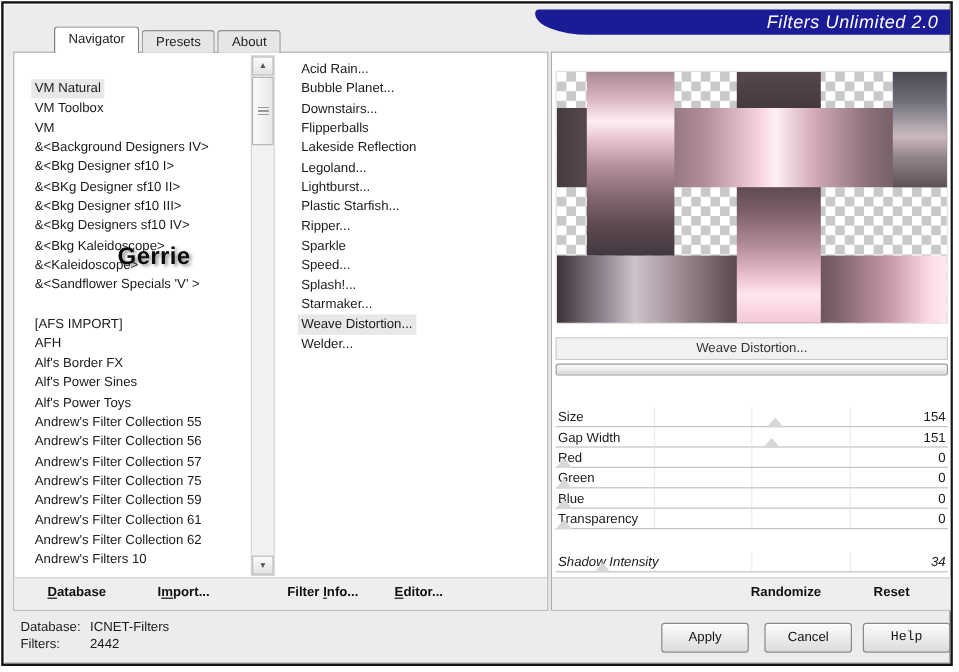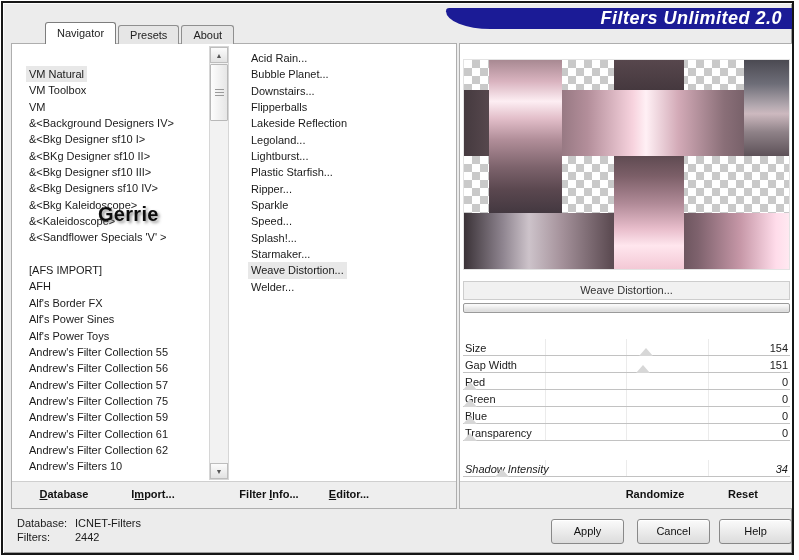--- a/index.html
+++ b/index.html
@@ -4,21 +4,21 @@
 <style>
   * { margin:0; padding:0; box-sizing:border-box; }
   body { margin:0; background:#fff; font-family:"Liberation Sans", sans-serif; font-size:11px; color:#1a1a1a; }
   .window { position:relative; width:793px; height:554px; margin:1px; border:2px solid #161616;
             background:#ececec; box-shadow: inset 1px 1px 0 #fbfbfb, inset -1px -1px 0 #9d9d9d; overflow:hidden; }
 
   
   .banner { position:absolute; left:443px; top:5px; width:346px; height:21px; background:#1b1b96;
             border-bottom-left-radius:55px 22px; border-top-left-radius:4px;
             display:flex; align-items:center; justify-content:flex-end; padding-right:10px; }
-  .banner span { color:#fff; font-weight:bold; font-style:italic; font-size:18px; letter-spacing:.5px; }
+  .banner span { color:#fff; font-weight:normal; font-style:italic; font-size:15px; letter-spacing:.5px; }
 
   
   .tabs { position:absolute; left:10px; top:19px; display:flex; align-items:flex-end; height:22px; z-index:5;padding-left:32px; }
   .tab { height:19px; padding:0 11px; line-height:18px; background:#e6e6e6; border:1px solid #8f8f8f;
          border-bottom:none; border-radius:3px 3px 0 0; margin-right:2px; color:#222; }
   .tab.selected { height:22px; background:#fff; line-height:20px; border-color:#7d7d7d; position:relative; }
   .tab.selected::after { content:""; position:absolute; left:1px; right:1px; bottom:-1px; height:2px; background:#fff; }
 
   
   .panel { position:absolute; background:#fff; border:1px solid #aeaeae; }
@@ -84,21 +84,21 @@
   .strip { position:absolute; left:0; right:0; top:437px; height:27px; background:#eeeeee; border-top:1px solid #cfcfcf; }
   .textbtn { position:absolute; top:6px; transform:translateX(-50%); font-weight:bold; color:#111; white-space:nowrap; cursor:default; }
   .textbtn u { text-decoration:underline; }
 
   
   .status { position:absolute; left:14px; top:513px; line-height:14px; }
   .status .lbl { display:inline-block; width:58px; }
   .btn { position:absolute; top:516px; width:73px; height:25px; background:linear-gradient(#fbfbfb,#dcdcdc);
          border:1px solid #898989; border-radius:3px; text-align:center; line-height:23px; color:#111;
          box-shadow:inset 0 1px 0 #fff; }
-  .btn.apply { left:548px; } .btn.cancel { left:634px; } .btn.help { left:716px; }
+  .btn.apply { left:548px; } .btn.cancel { left:634px; } .btn.help { left:716px;font-family:Liberation Mono, monospace; }
 </style>
 </head>
 <body>
 
 <div class="window">
 
   <div class="banner">
     <span>Filters Unlimited 2.0</span>
   </div>
 

